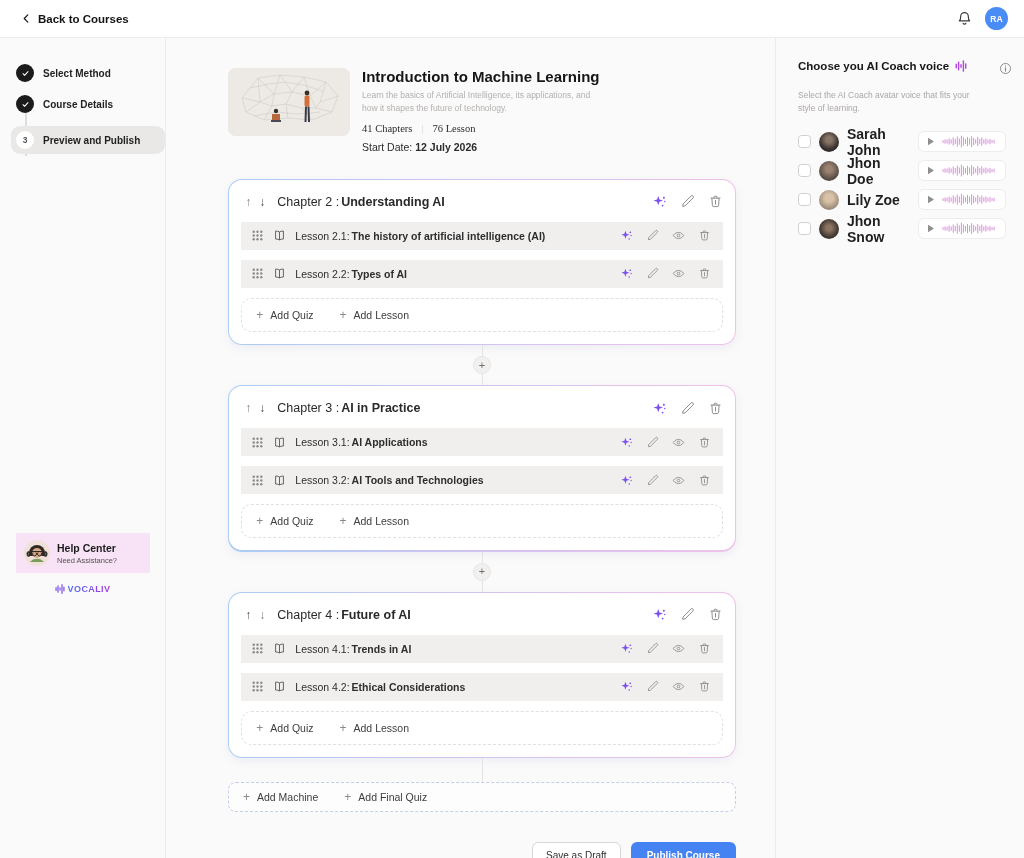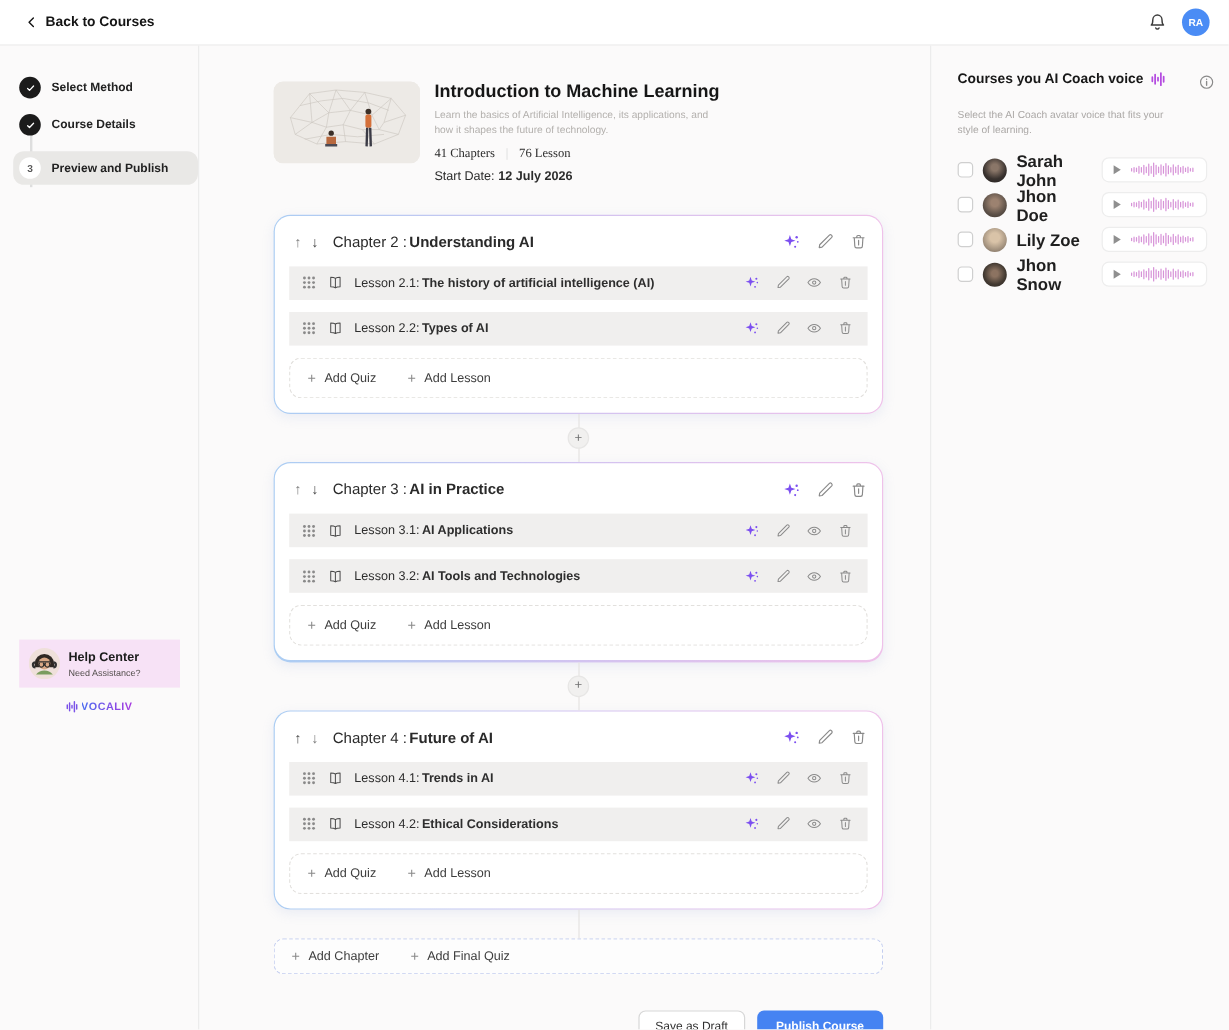--- a/index.html
+++ b/index.html
@@ -579,39 +579,39 @@
               </button>
           </div>
         </div>
       </section>
 
       <div class="connector connector-short"></div>
 
       <div class="add-chapter-box">
         <button class="add-btn">
             <span class="add-plus">+</span>
-            <span>Add Chapter</span>
+            <span>Add Machine</span>
           </button>
         <button class="add-btn">
             <span class="add-plus">+</span>
             <span>Add Final Quiz</span>
           </button>
       </div>
 
       <div class="footer-actions">
         <button class="btn-secondary">Save as Draft</button>
         <button class="btn-primary">Publish Course</button>
       </div>
 
     </div>
   </main>
 
   <aside class="rightbar">
     <div class="voice-title-row">
-      <span class="voice-title">Courses you AI Coach voice</span>
+      <span class="voice-title">Choose you AI Coach voice</span>
       <svg class="ic-sm" style="width:12px;height:12px;color:#b44be0">
           <use href="#i-wave-sm"></use>
         </svg>
     </div>
     <button class="info-btn">
       <svg class="ic-sm" style="width:13px;height:13px">
           <use href="#i-info"></use>
         </svg>
     </button>
     <div class="voice-sub">Select the AI Coach avatar voice that fits your style of learning.</div>

